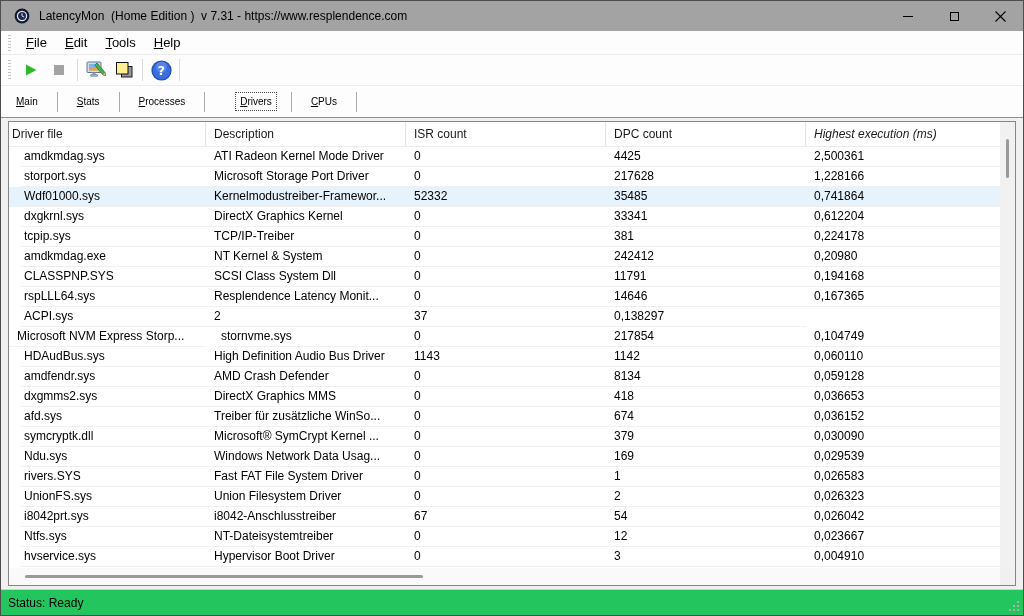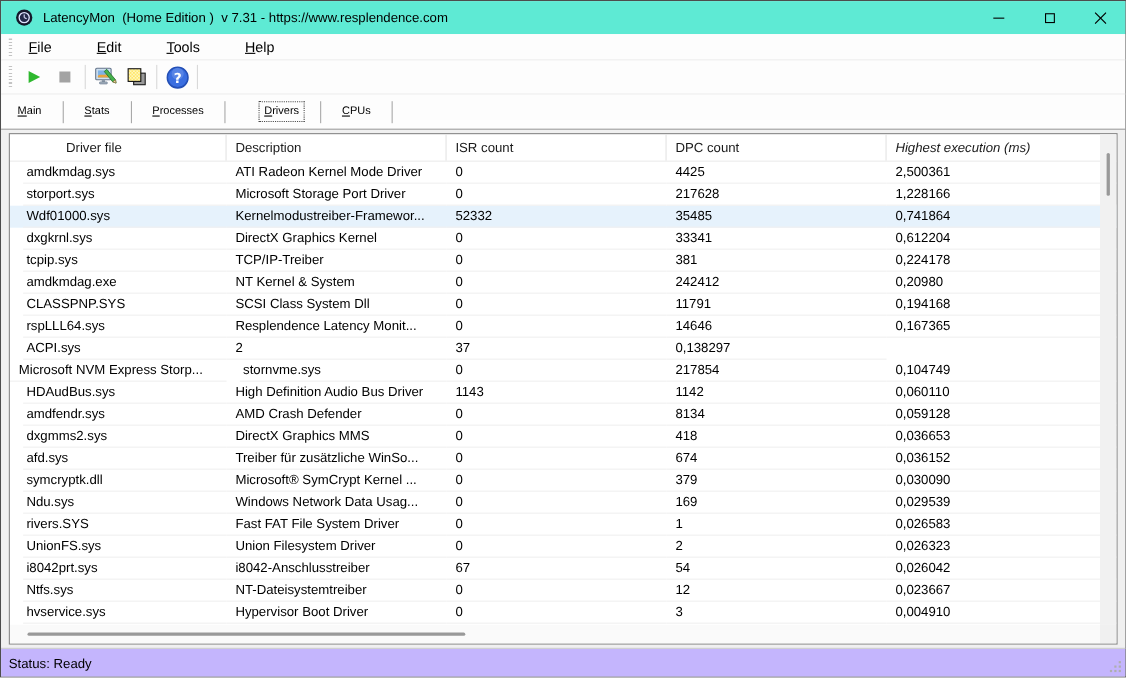--- a/index.html
+++ b/index.html
@@ -2,21 +2,21 @@
 <html><head>
 <meta charset="utf-8">
 <style>
   * { margin:0; padding:0; box-sizing:border-box; }
   html,body { width:1024px; height:616px; overflow:hidden; background:#e0e0e0;
               font-family:"Liberation Sans", sans-serif; }
   .window { position:relative; width:1024px; height:616px; border:1px solid #4d4d4d;
             background:#f0f0f0; }
 
   
-  .titlebar { height:30px; background:#5eead4; display:flex; align-items:center; }
+  .titlebar { height:30px; background:#a3a3a3; display:flex; align-items:center; }
   .app-icon { width:16px; height:16px; margin-left:13px; flex:0 0 auto; }
   .title-text { margin-left:9px; font-size:12px; color:#000; white-space:pre; flex:1 1 auto; }
   .win-controls { display:flex; height:30px; flex:0 0 auto; }
   .win-btn { width:46px; height:30px; display:flex; align-items:center; justify-content:center; }
 
   
   .menubar { height:24px; background:#fdfdfd; display:flex; align-items:center;
              border-bottom:1px solid #ececec; }
   .gripper { width:3px; height:16px; margin-left:7px; margin-right:6px;
              background:repeating-linear-gradient(to bottom,#c3c3c3 0 1px,transparent 1px 3px); }
@@ -38,40 +38,40 @@
   .hot { text-decoration:underline; text-underline-offset:1px; }
 
   
   .client { position:relative; height:471px; background:#f0f0f0; }
   .table { position:absolute; left:7px; right:7px; top:3px; height:465px;
            background:#fff; border:1px solid #868686; overflow:hidden; }
   .thead { display:grid; grid-template-columns:197px 200px 200px 200px 1fr; height:25px;
            border-bottom:1px solid #ececec; }
   .th { font-size:12px; color:#1a1a1a; line-height:24px; padding-left:8px; white-space:nowrap;
         overflow:hidden; border-right:1px solid #e3e3e3; }
-  .th.c0 { padding-left:3px;margin-left:48px; }
+  .th.c0 { padding-left:3px; }
   .th.c4 { border-right:none;font-style:italic; }
   .tbody { position:relative; }
   .tr { display:grid; grid-template-columns:197px 200px 200px 200px 1fr; height:20px; }
   .tr.selected { background:#e6f2fc; }
   .td { font-size:12px; color:#000; line-height:19px; padding-left:8px; white-space:nowrap;
         overflow:hidden; border-bottom:1px solid #f0f0f0; }
   .td.c0 { padding-left:3px;margin-left:12px; }
 
   
   .vscroll { position:absolute; top:0; bottom:17px; right:0; width:15px; background:#f1f1f1; }
   .vthumb { position:absolute; top:17px; right:6px; width:3px; height:39px; background:#999;
             border-radius:2px; }
   .hscroll { position:absolute; left:0; right:15px; bottom:0; height:17px; background:#fafafa; }
   .hthumb { position:absolute; left:16px; top:7px; width:398px; height:3px; background:#999;
             border-radius:2px; }
   .scroll-corner { position:absolute; right:0; bottom:0; width:15px; height:17px; background:#f0f0f0; }
 
   
-  .statusbar { height:26px; background:#c4b5fd; border-top:1px solid #d0d0d0;
+  .statusbar { height:26px; background:#22c55e; border-top:1px solid #d0d0d0;
                display:flex; align-items:center; position:relative; }
   .status-text { font-size:12px; color:#000; padding-left:7px; }
   .resize-grip { position:absolute; right:3px; bottom:3px; }
 
   
   .glyph-min { width:10px; height:1px; background:#000; }
   .glyph-max { width:9px; height:9px; border:1px solid #000; }
 </style>
 </head>
 <body>
@@ -99,21 +99,21 @@
         <svg width="11" height="11" viewBox="0 0 11 11">
           <line x1="0.5" y1="0.5" x2="10.5" y2="10.5" stroke="#000" stroke-width="1.1"></line>
           <line x1="10.5" y1="0.5" x2="0.5" y2="10.5" stroke="#000" stroke-width="1.1"></line>
         </svg>
       </div>
     </div>
   </div>
 
   <div class="menubar">
     <div class="gripper"></div>
-    <div id="menu-items" style="display:flex;gap:23px;">
+    <div id="menu-items" style="display:flex;">
         <span class="menu-item"><span class="hot">F</span>ile</span>
         <span class="menu-item"><span class="hot">E</span>dit</span>
         <span class="menu-item"><span class="hot">T</span>ools</span>
         <span class="menu-item"><span class="hot">H</span>elp</span>
       </div>
   </div>
 
   <div class="toolbar">
     <div class="gripper"></div>
     <div class="tool-btn">

